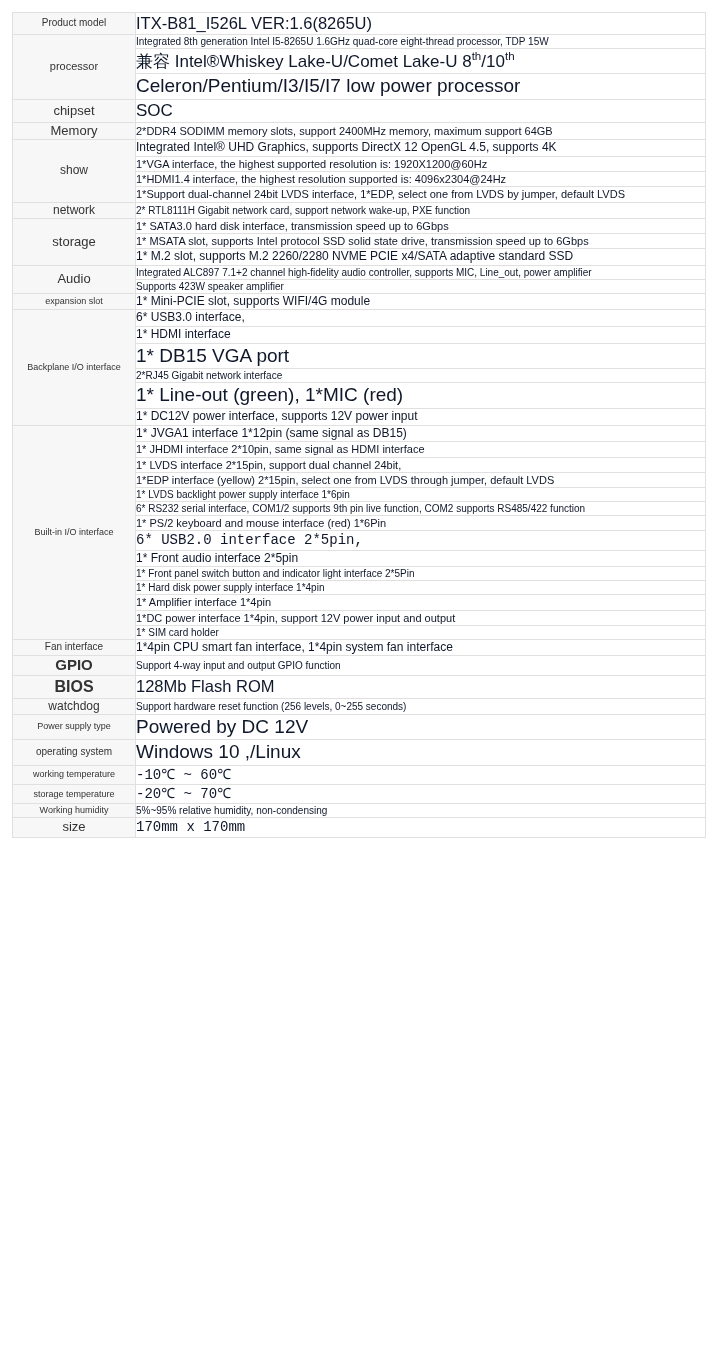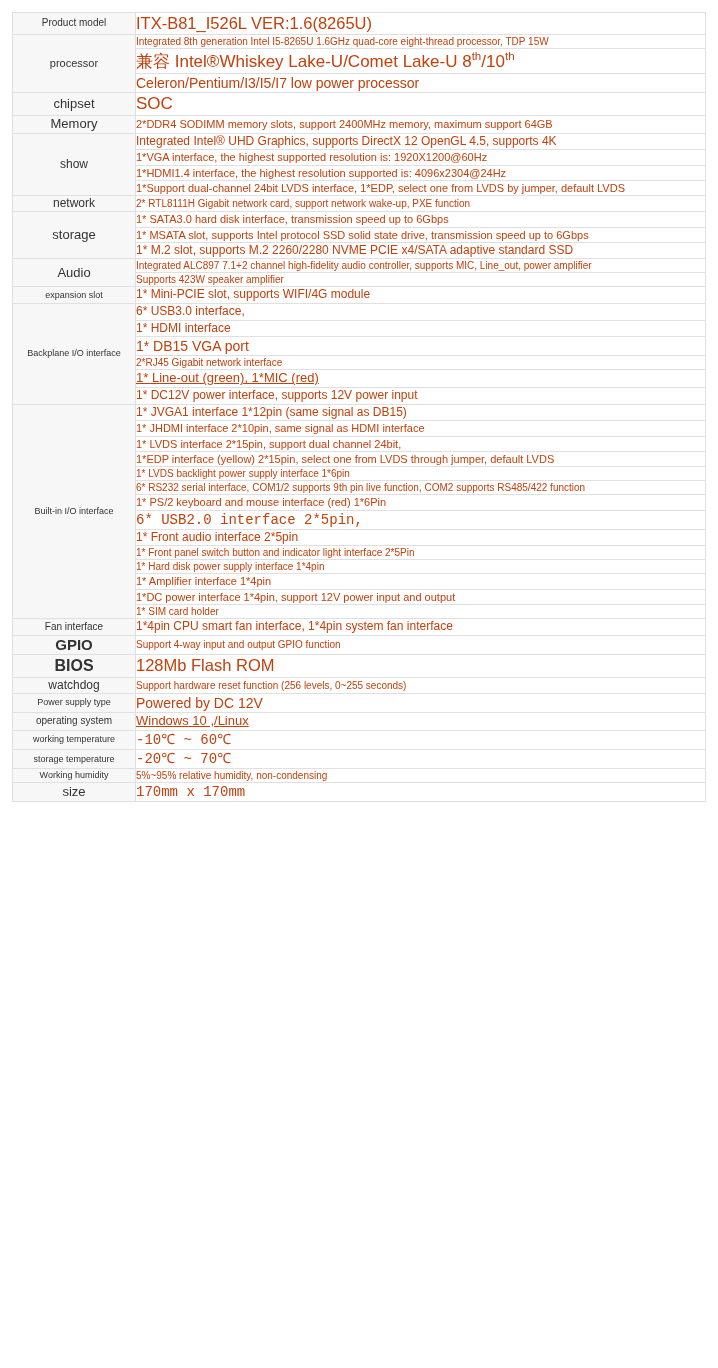--- a/index.html
+++ b/index.html
@@ -33,36 +33,36 @@
     background: #f7f7f7;
     text-align: center;
     color: #333;
     padding: 4px 3px;
     line-height: 1.25;
   }
   td.value {
     background: #ffffff;
     padding: 5px 9px;
     line-height: 1.3;
-    color: #c2410c;
+    color: #0f172a;
   }
   
   .lf-9  { font-size: 9px; }
   .lf-10 { font-size: 10px; }
   .lf-11 { font-size: 11px; }
   .lf-12 { font-size: 12px; }
   .lf-13 { font-size: 13px; }
   .lf-15 { font-size: 15px; font-weight: bold; margin-top: 23px; }
   .lf-16 { font-size: 16px; font-weight: bold; }
   .vf-10 { font-size: 10px; color:#444; }
   .vf-11 { font-size: 11px; color:#333; }
   .vf-12 { font-size: 12px; color:#222; }
-  .vf-13 { font-size: 14px; color:#1b1b1b;margin-top:41px; }
+  .vf-13 { font-size: 19px; color:#1b1b1b;margin-top:41px; }
   .vf-14 { font-size: 14px; color:#111;font-family:Liberation Mono, monospace; }
-  .vf-15 { font-size: 13px; color:#111;text-decoration:underline; }
+  .vf-15 { font-size: 19px; color:#111; }
   .vf-16 { font-size: 16.5px; color:#000; }
   .vf-17 { font-size: 17px; color:#000; }
 
   .sup { font-size: 0.68em; vertical-align: super; text-align: center; }
 </style>
 </head>
 <body>
 
 <div id="sheet">
   <table class="spec">

